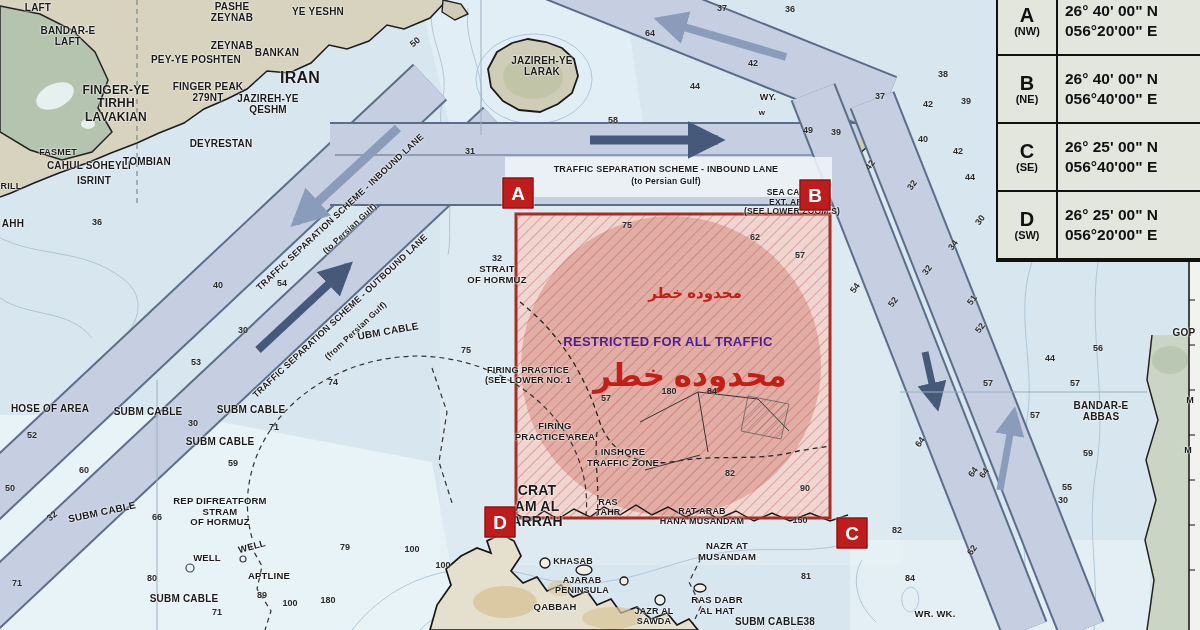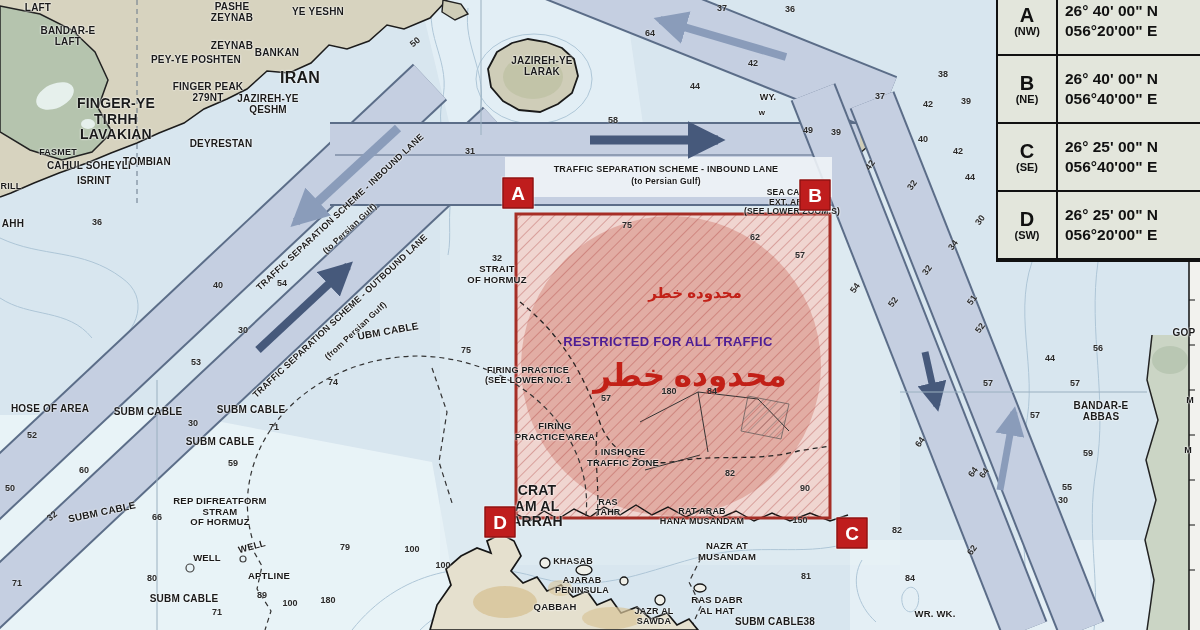--- a/index.html
+++ b/index.html
@@ -180,21 +180,21 @@
       <div class="lbl" style="left: 38px; top: 8px; font-size: 10px; transform: translate(-50%, -50%);">LAFT</div>
       <div class="lbl" style="left: 68px; top: 36px; font-size: 10px; transform: translate(-50%, -50%);">BANDAR-E
 LAFT</div>
       <div class="lbl" style="left: 232px; top: 12px; font-size: 10px; transform: translate(-50%, -50%);">PASHE
 ZEYNAB</div>
       <div class="lbl" style="left: 300px; top: 12px; font-size: 10px; transform: translate(-50%, -50%); margin-left: 18px;">YE YESHN</div>
       <div class="lbl" style="left: 232px; top: 46px; font-size: 10px; transform: translate(-50%, -50%);">ZEYNAB</div>
       <div class="lbl" style="left: 196px; top: 60px; font-size: 10px; transform: translate(-50%, -50%);">PEY-YE POSHTEN</div>
       <div class="lbl" style="left: 277px; top: 53px; font-size: 10px; transform: translate(-50%, -50%);">BANKAN</div>
       <div class="lbl" style="left: 300px; top: 78px; font-size: 16px; transform: translate(-50%, -50%);">IRAN</div>
-      <div class="lbl" style="left: 116px; top: 120px; font-size: 14px; transform: translate(-50%, -50%);">FINGER-YE
+      <div class="lbl" style="left: 116px; top: 104px; font-size: 12px; transform: translate(-50%, -50%);">FINGER-YE
 TIRHH
 LAVAKIAN</div>
       <div class="lbl" style="left: 208px; top: 92px; font-size: 10px; transform: translate(-50%, -50%);">FINGER PEAK
 279NT</div>
       <div class="lbl" style="left: 268px; top: 104px; font-size: 10px; transform: translate(-50%, -50%);">JAZIREH-YE
 QESHM</div>
       <div class="lbl" style="left: 221px; top: 144px; font-size: 10px; transform: translate(-50%, -50%);">DEYRESTAN</div>
       <div class="lbl" style="left: 58px; top: 152px; font-size: 9px; transform: translate(-50%, -50%);">FASMET</div>
       <div class="lbl" style="left: 89px; top: 166px; font-size: 10px; transform: translate(-50%, -50%);">CAHUL SOHEYLI</div>
       <div class="lbl" style="left: 147px; top: 162px; font-size: 10px; transform: translate(-50%, -50%);">TOMBIAN</div>

